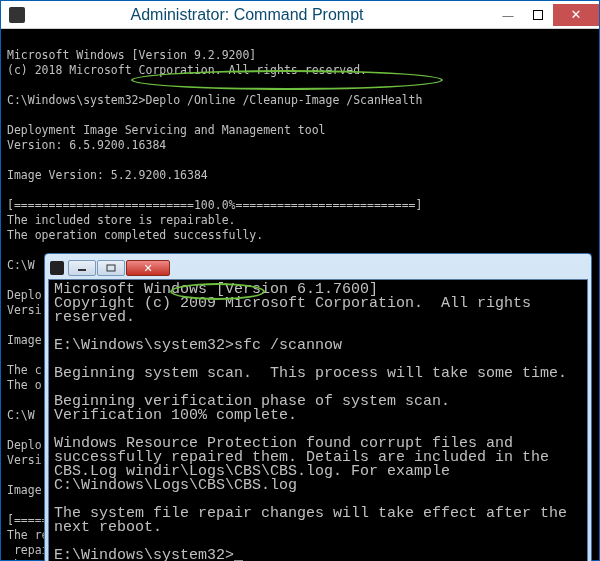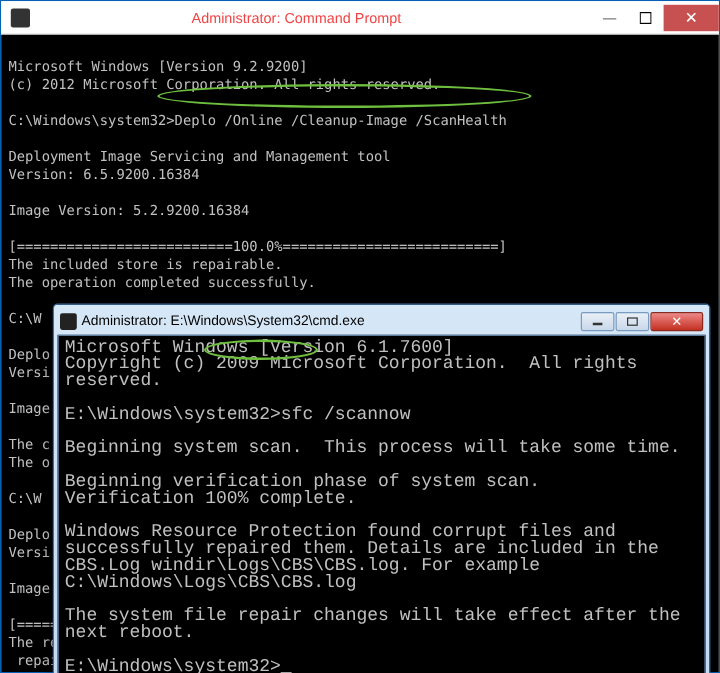--- a/index.html
+++ b/index.html
@@ -2,21 +2,21 @@
 <html><head>
 <meta charset="utf-8">
 <style>
   * { box-sizing: border-box; margin: 0; padding: 0; }
   body { width: 600px; height: 561px; font-family: "Segoe UI", sans-serif; background: #f0f0f0; position: relative; overflow: hidden; }
 
   
   .win1 { position: absolute; top: 0; left: 0; width: 600px; height: 561px; border: 1px solid #0661b6; background: #fff; }
   .win1-title { height: 28px; background: #fff; display: flex; align-items: center; border-bottom: 1px solid #d0d0d0; }
   .win1-title .icon { width: 16px; height: 16px; background: #333; margin: 0 6px 0 8px; border-radius: 2px; }
-  .win1-title .title-text { flex: 1; text-align: center; font-size: 12px; color: #ef4444; padding-right: 30px; }
+  .win1-title .title-text { flex: 1; text-align: center; font-size: 16px; color: #0c4a6e; padding-right: 30px; }
   .win1-ctrls { display: flex; }
   .win1-ctrls div { width: 30px; height: 22px; display: flex; align-items: center; justify-content: center; font-size: 11px; font-family: "Segoe UI"; }
   .win1-ctrls .min { color: #000; }
   .win1-ctrls .max { color: #000; }
   .win1-ctrls .close { background: #c75050; color: #fff; width: 46px; font-size: 13px; }
   .win1-ctrls .max svg { width: 10px; height: 10px; }
   .win1-body { background: #000; color: #c0c0c0; font-family: "Lucida Console", "Consolas", monospace; font-size: 11.5px; line-height: 15px; padding: 4px 6px; height: calc(100% - 28px); white-space: pre; overflow: hidden; position: relative; }
 
   
   .win2 { position: absolute; top: 253px; left: 44px; width: 548px; border: 1px solid #3a6ea5; background: linear-gradient(#d6e7f7, #c0d8f0); padding: 3px; box-shadow: 0 0 10px rgba(0,0,0,.4); border-radius: 4px; }
@@ -43,21 +43,21 @@
       <div class="max">
         <svg viewBox="0 0 10 10">
             <rect x="0.5" y="0.5" width="9" height="9" fill="none" stroke="#000" stroke-width="1"></rect>
           </svg>
       </div>
       <div class="close">✕</div>
     </div>
   </div>
   <div class="win1-body">
 <span>Microsoft Windows [Version 9.2.9200]</span>
-<span>(c) 2012 Microsoft Corporation. All rights reserved.</span>
+<span>(c) 2018 Microsoft Corporation. All rights reserved.</span>
 
 <span>C:\Windows\system32&gt;</span><span>Deplo /Online /Cleanup-Image /ScanHealth</span>
 
 <span>Deployment Image Servicing and Management tool</span>
 <span>Version: 6.5.9200.16384</span>
 
 <span>Image Version: 5.2.9200.16384</span>
 
 <span>[==========================100.0%==========================]</span>
 <span>The included store is repairable.</span>
@@ -86,21 +86,20 @@
 <span>The operation completed successfully.</span>
 
 
     <div class="highlight-ring" style="top:41px; left:130px; width:312px; height:20px;"></div>
   </div>
 </div>
 
 <div class="win2">
   <div class="win2-title">
     <div class="icon"></div>
-    <div class="title-text">Administrator: E:\Windows\System32\cmd.exe</div>
     <div class="win2-ctrls">
       <div class="min">
           <svg width="10" height="8">
             <line x1="1" y1="6" x2="9" y2="6" stroke="#333" stroke-width="2"></line>
           </svg>
         </div>
       <div class="max">
           <svg width="10" height="8">
             <rect x="1" y="1" width="8" height="6" fill="none" stroke="#333" stroke-width="1"></rect>
           </svg>

